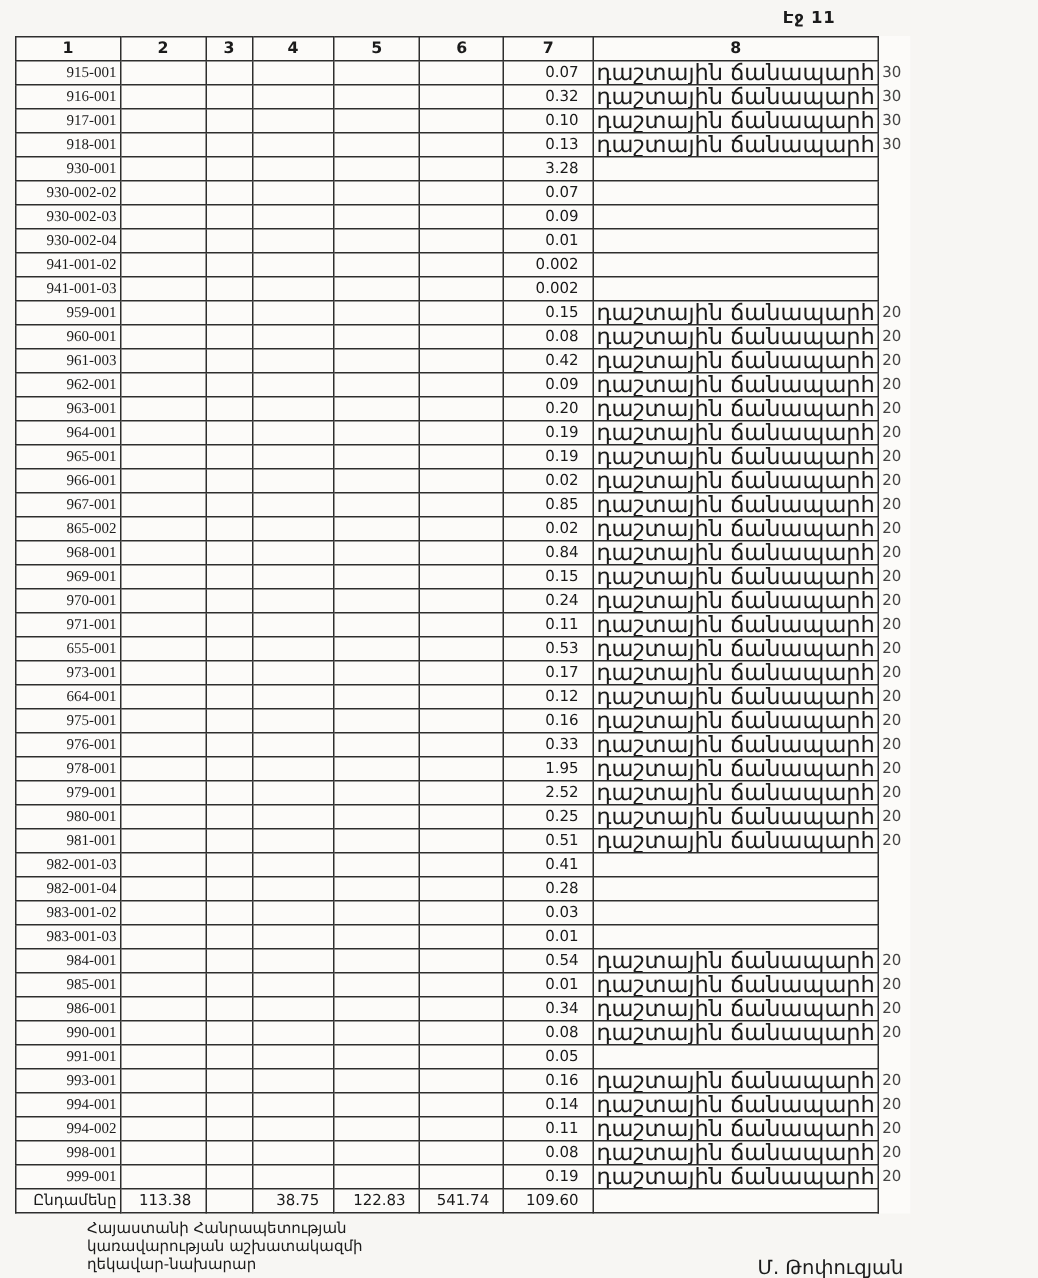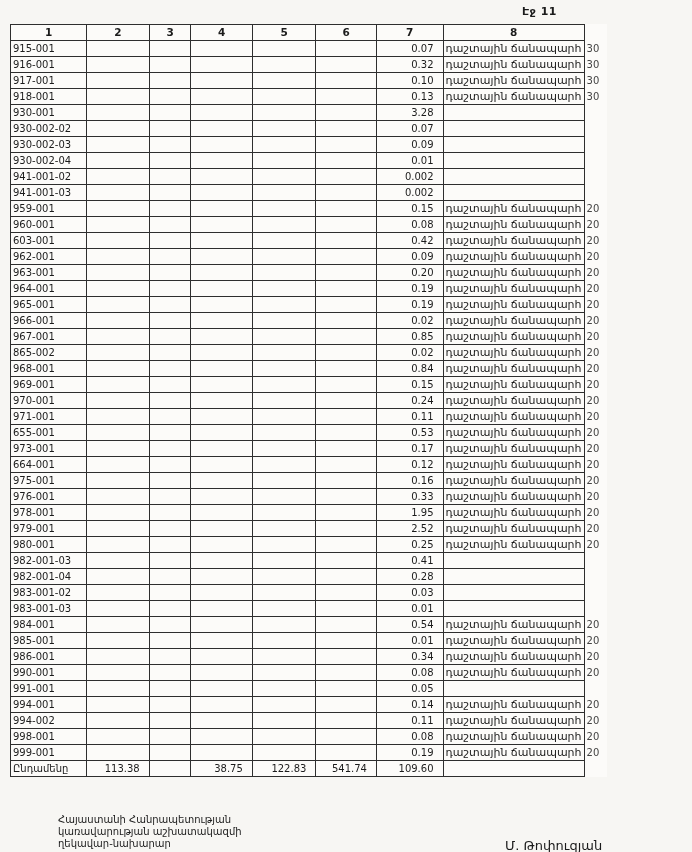--- a/index.html
+++ b/index.html
@@ -20,27 +20,27 @@
     background: #fcfbf9;
   }
   .data-table th, .data-table td {
     border: 1px solid #2e2e2e;
     height: 15px; line-height: 15px;
     font-size: 10px; padding: 0 2px;
     overflow: hidden; white-space: nowrap;
   }
   .data-table th { font-weight: bold; font-size: 10.5px; text-align: center; }
   .c1 { width: 84px; }
-  td.c1 { text-align: left; }
+  td.c1 { text-align: right; font-family: Liberation Serif, serif; }
   .c2 { width: 66px; } .c3 { width: 66px; } .c4 { width: 70px; }
   .c5 { width: 68px; } .c6 { width: 62px; }
   .c7 { width: 74px; }
   td.c7 { text-align: right; padding-right: 9px; }
   .c8 { width: 136px; }
-  td.c8 { text-align: center; font-size: 11px; }
+  td.c8 { text-align: center; font-size: 15px; }
   .margin-cell {
     border: none !important; width: 22px;
     font-size: 8.5px; color: #444;
     text-align: left; padding-left: 4px;
     background: transparent;
   }
   tfoot td { font-size: 10px; }
   tfoot td.c2, tfoot td.c4, tfoot td.c5, tfoot td.c6, tfoot td.c7 {
     text-align: right; padding-right: 9px;
   }
@@ -201,21 +201,21 @@
           <td class="c2"></td>
           <td class="c3"></td>
           <td class="c4"></td>
           <td class="c5"></td>
           <td class="c6"></td>
           <td class="c7">0.08</td>
           <td class="c8">դաշտային ճանապարհ</td>
           <td class="margin-cell">20</td>
         </tr>
         <tr>
-          <td class="c1">603-001</td>
+          <td class="c1">961-003</td>
           <td class="c2"></td>
           <td class="c3"></td>
           <td class="c4"></td>
           <td class="c5"></td>
           <td class="c6"></td>
           <td class="c7">0.42</td>
           <td class="c8">դաշտային ճանապարհ</td>
           <td class="margin-cell">20</td>
         </tr>
         <tr>
@@ -421,20 +421,31 @@
           <td class="c2"></td>
           <td class="c3"></td>
           <td class="c4"></td>
           <td class="c5"></td>
           <td class="c6"></td>
           <td class="c7">0.25</td>
           <td class="c8">դաշտային ճանապարհ</td>
           <td class="margin-cell">20</td>
         </tr>
         <tr>
+          <td class="c1">981-001</td>
+          <td class="c2"></td>
+          <td class="c3"></td>
+          <td class="c4"></td>
+          <td class="c5"></td>
+          <td class="c6"></td>
+          <td class="c7">0.51</td>
+          <td class="c8">դաշտային ճանապարհ</td>
+          <td class="margin-cell">20</td>
+        </tr>
+        <tr>
           <td class="c1">982-001-03</td>
           <td class="c2"></td>
           <td class="c3"></td>
           <td class="c4"></td>
           <td class="c5"></td>
           <td class="c6"></td>
           <td class="c7">0.41</td>
           <td class="c8"></td>
           <td class="margin-cell"></td>
         </tr>
@@ -518,20 +529,31 @@
         <tr>
           <td class="c1">991-001</td>
           <td class="c2"></td>
           <td class="c3"></td>
           <td class="c4"></td>
           <td class="c5"></td>
           <td class="c6"></td>
           <td class="c7">0.05</td>
           <td class="c8"></td>
           <td class="margin-cell"></td>
+        </tr>
+        <tr>
+          <td class="c1">993-001</td>
+          <td class="c2"></td>
+          <td class="c3"></td>
+          <td class="c4"></td>
+          <td class="c5"></td>
+          <td class="c6"></td>
+          <td class="c7">0.16</td>
+          <td class="c8">դաշտային ճանապարհ</td>
+          <td class="margin-cell">20</td>
         </tr>
         <tr>
           <td class="c1">994-001</td>
           <td class="c2"></td>
           <td class="c3"></td>
           <td class="c4"></td>
           <td class="c5"></td>
           <td class="c6"></td>
           <td class="c7">0.14</td>
           <td class="c8">դաշտային ճանապարհ</td>

